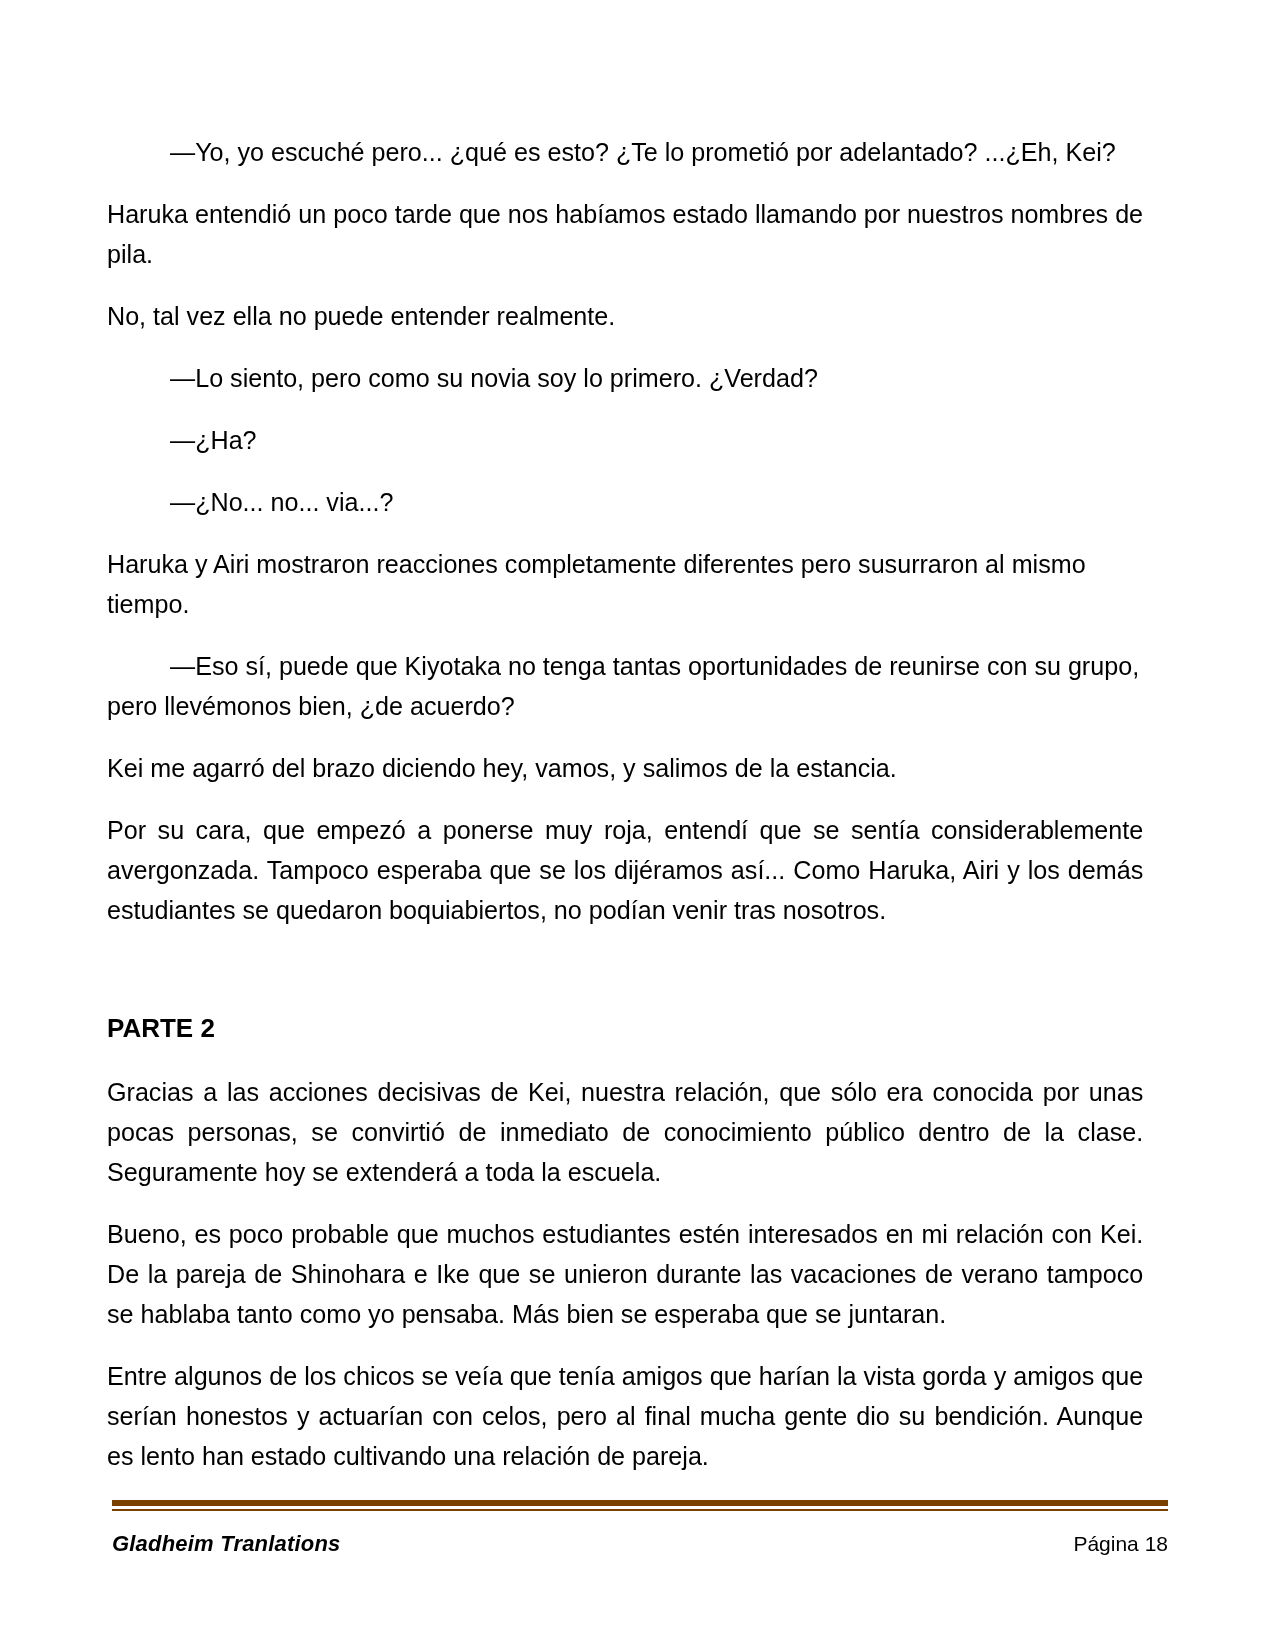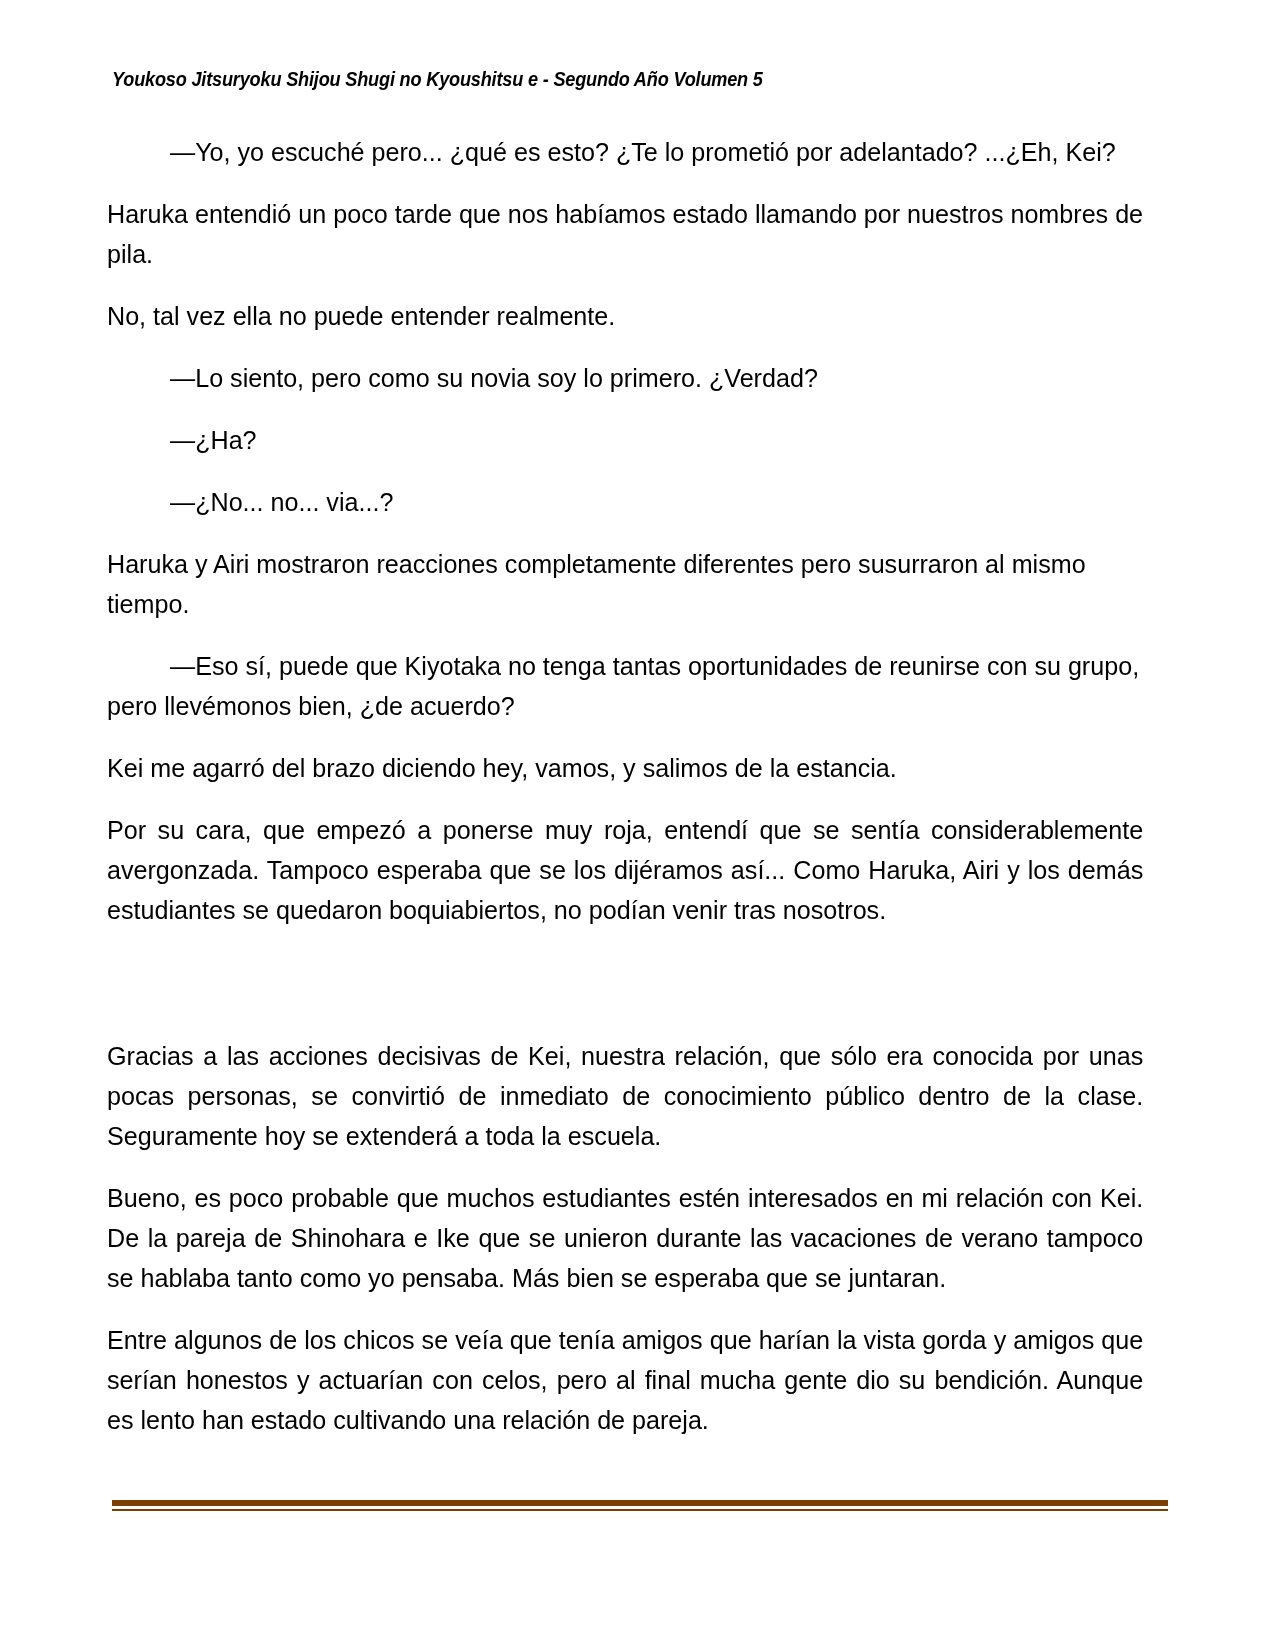--- a/index.html
+++ b/index.html
@@ -121,23 +121,20 @@
     font-size: 21px;
     color: #000;
     white-space: nowrap;
   }
 </style>
 </head>
 <body>
 
 <div class="page">
 
-  <div class="doc-header">
-    <div class="doc-header-title">Youkoso Jitsuryoku Shijou Shugi no Kyoushitsu e - Segundo Año Volumen 5</div>
-  </div>
 
   <div class="content">
 
     <p class="para indent left">—Yo, yo escuché pero... ¿qué es esto? ¿Te lo prometió por adelantado? ...¿Eh, Kei?</p>
 
     <p class="para left">Haruka entendió un poco tarde que nos habíamos estado llamando por nuestros nombres de pila.</p>
 
     <p class="para left">No, tal vez ella no puede entender realmente.</p>
 
     <p class="para indent left">—Lo siento, pero como su novia soy lo primero. ¿Verdad?</p>
@@ -149,30 +146,35 @@
     <p class="para left">Haruka y Airi mostraron reacciones completamente diferentes pero susurraron al mismo tiempo.</p>
 
     <p class="para indent left">—Eso sí, puede que Kiyotaka no tenga tantas oportunidades de reunirse con su grupo, pero llevémonos bien, ¿de acuerdo?</p>
 
     <p class="para left">Kei me agarró del brazo diciendo hey, vamos, y salimos de la estancia.</p>
 
     <p class="para just">Por su cara, que empezó a ponerse muy roja, entendí que se sentía considerablemente avergonzada. Tampoco esperaba que se los dijéramos así... Como Haruka, Airi y los demás estudiantes se quedaron boquiabiertos, no podían venir tras nosotros.</p>
 
     <div class="gap-before-heading"></div>
 
+    <h2 class="part-heading">PARTE 2</h2>
 
     <div class="gap-after-heading"></div>
 
     <p class="para just">Gracias a las acciones decisivas de Kei, nuestra relación, que sólo era conocida por unas pocas personas, se convirtió de inmediato de conocimiento público dentro de la clase. Seguramente hoy se extenderá a toda la escuela.</p>
 
     <p class="para just">Bueno, es poco probable que muchos estudiantes estén interesados en mi relación con Kei. De la pareja de Shinohara e Ike que se unieron durante las vacaciones de verano tampoco se hablaba tanto como yo pensaba. Más bien se esperaba que se juntaran.</p>
 
     <p class="para just">Entre algunos de los chicos se veía que tenía amigos que harían la vista gorda y amigos que serían honestos y actuarían con celos, pero al final mucha gente dio su bendición. Aunque es lento han estado cultivando una relación de pareja.</p>
 
   </div>
 
   <div class="doc-footer">
     <div class="footer-rule-thick" style="background: rgb(123, 63, 0);"></div>
     <div class="footer-rule-gap"></div>
     <div class="footer-rule-thin" style="background: rgb(123, 63, 0);"></div>
+    <div class="footer-row">
+      <div class="footer-brand">Gladheim Tranlations</div>
+      <div class="footer-page">Página 18</div>
+    </div>
   </div>
 
 </div>
 
 </body></html>

